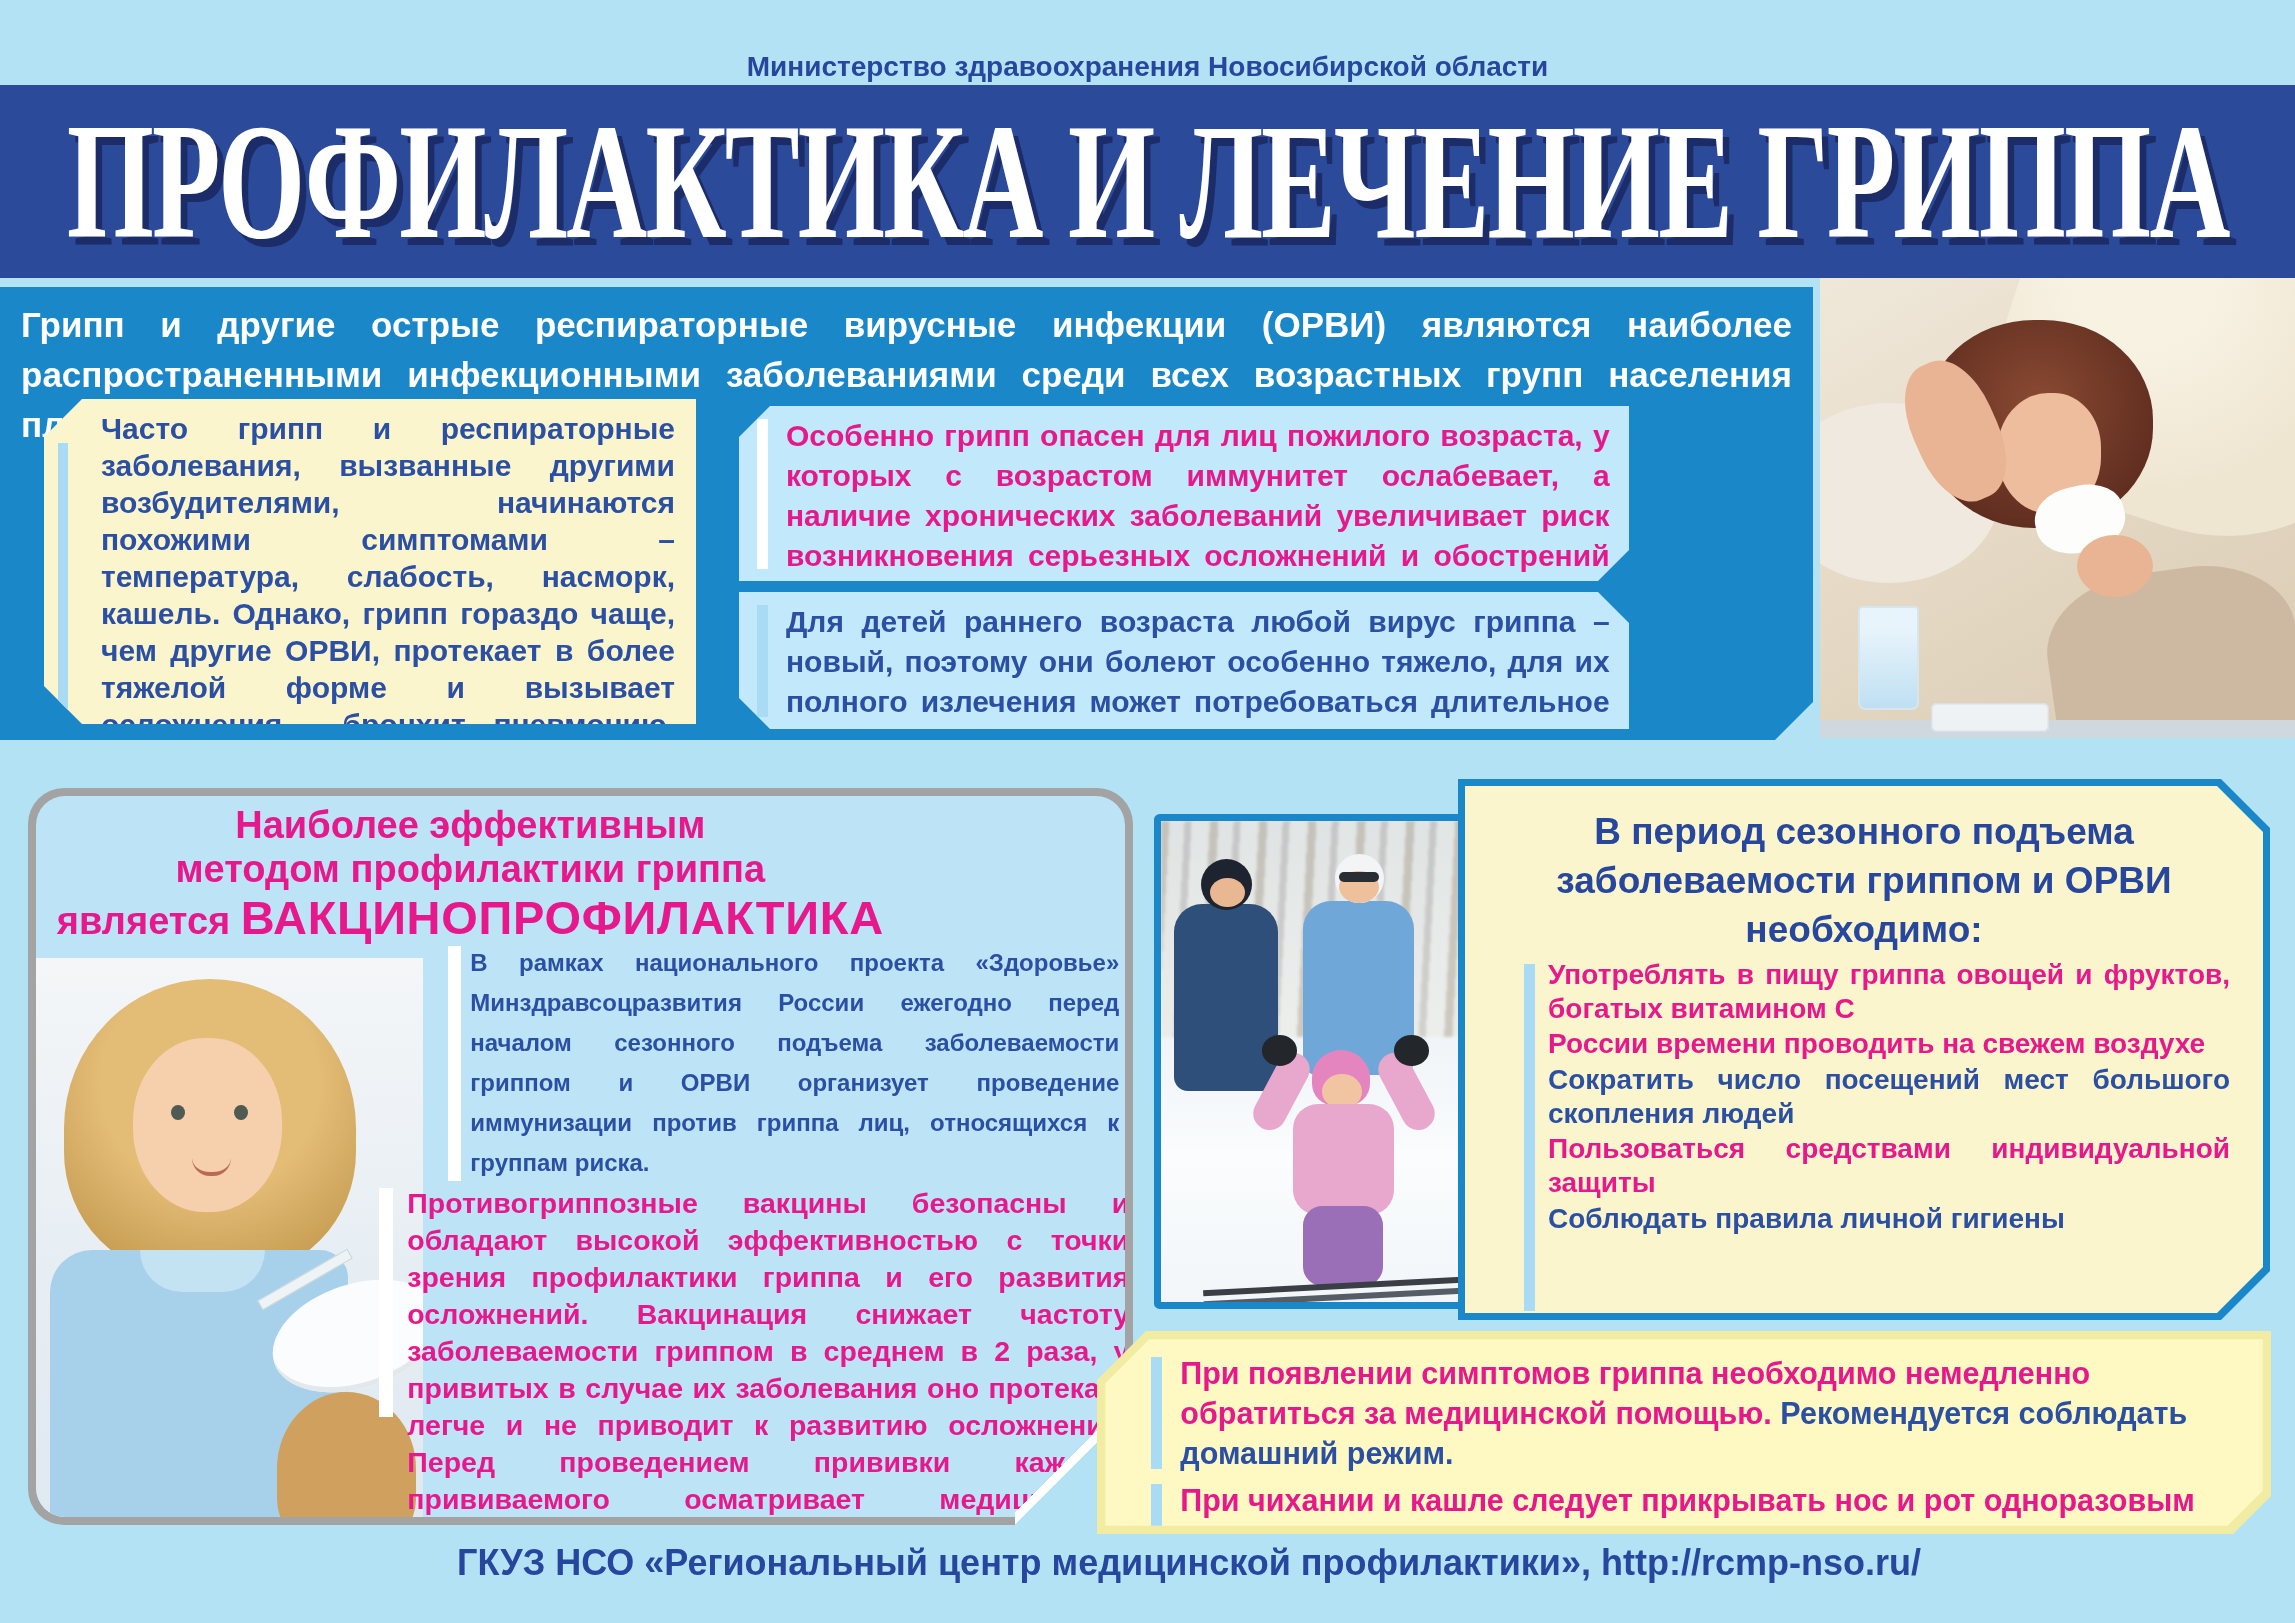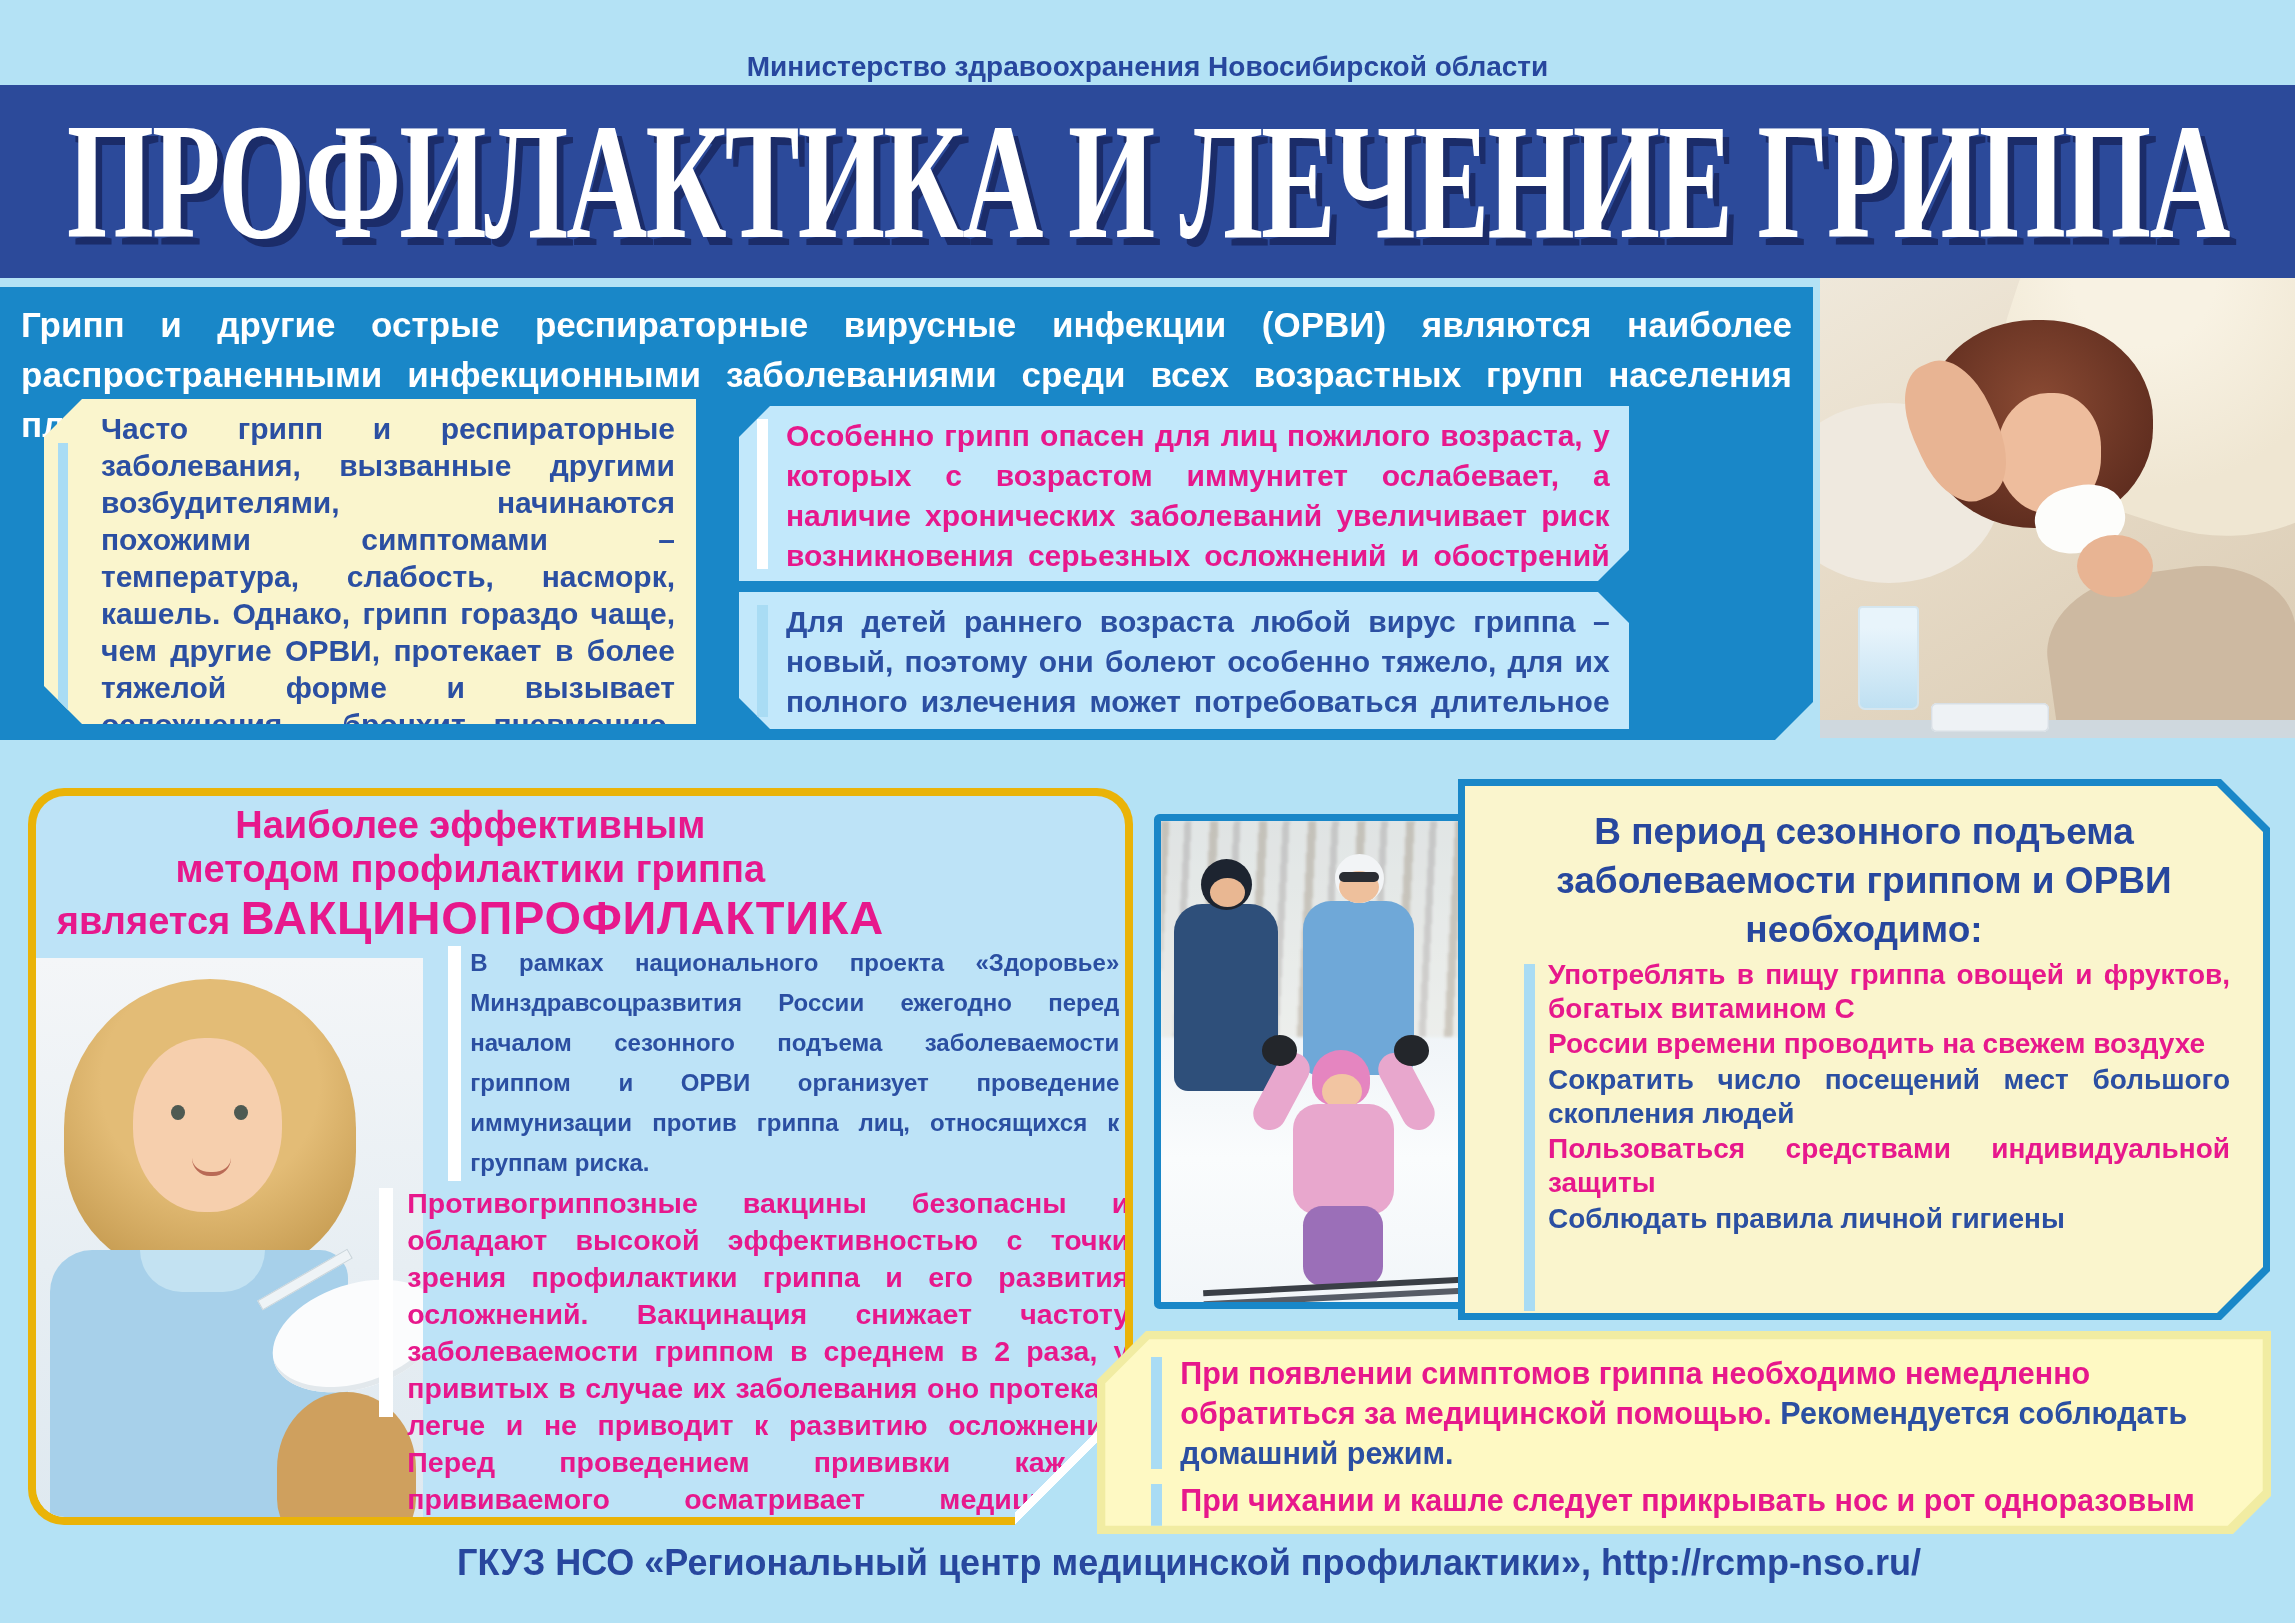--- a/index.html
+++ b/index.html
@@ -115,21 +115,21 @@
   .sk-child-armR{left:229px;top:229px;width:33px;height:83px;border-radius:16.7px;background:#e8a7cd;transform:rotate(-28deg);}
   .sk-mitL{left:101px;top:214px;width:35px;height:30.5px;border-radius:50%;background:#23262b;}
   .sk-mitR{left:233px;top:214px;width:35px;height:30.5px;border-radius:50%;background:#23262b;}
   .sk-child-hat{left:151px;top:229px;width:58px;height:56px;border-radius:50% 50% 40% 40%;background:#e585c0;}
   .sk-child-face{left:161px;top:253px;width:40px;height:35px;border-radius:50%;background:#f2c5a2;}
   .sk-child-body{left:132px;top:283px;width:101px;height:111px;border-radius:25px;background:#e8a7cd;}
   .sk-child-legs{left:142px;top:385px;width:80px;height:80px;border-radius:19.4px;background:#9b6fb8;}
   .sk-skis{left:42px;top:462px;width:278px;height:5.6px;background:#3a3f46;transform:rotate(-3deg);box-shadow:0 11px 0 #565c66;}
 
   
-  .left-panel{position:absolute;left:28px;top:788px;width:1105px;height:737px;background:#eab308;border-radius:36px;}
+  .left-panel{position:absolute;left:28px;top:788px;width:1105px;height:737px;background:#a3a3a3;border-radius:36px;}
   .left-panel-inner{position:absolute;inset:8.3px;background:var(--panel-lightblue);border-radius:29px;overflow:hidden;}
   .corner-cut{position:absolute;right:0;bottom:0;width:118px;height:118px;
     background:linear-gradient(to bottom right,rgba(0,0,0,0) calc(50% - 9px),#fff calc(50% - 9px),#fff 50%,var(--page-bg) 50%);}
   .vacc-heading{position:absolute;left:0;top:7px;width:868px;text-align:center;color:var(--text-pink);font-weight:700;}
   .vh-line{font-size:38px;line-height:44px;}
   .vh-line3{font-size:38px;line-height:53px;}
   .vh-emph{font-size:47px;letter-spacing:0.7px;}
   .girl-photo{left:0;bottom:0;width:387px;height:559px;border-radius:0 0 0 28px;
     background:linear-gradient(180deg,#f4f6f8 0%,#e7eef3 55%,#dfe9f0 100%);}
   .gp-hair{left:28px;top:21px;width:292px;height:298px;border-radius:50% 50% 42% 42%;

